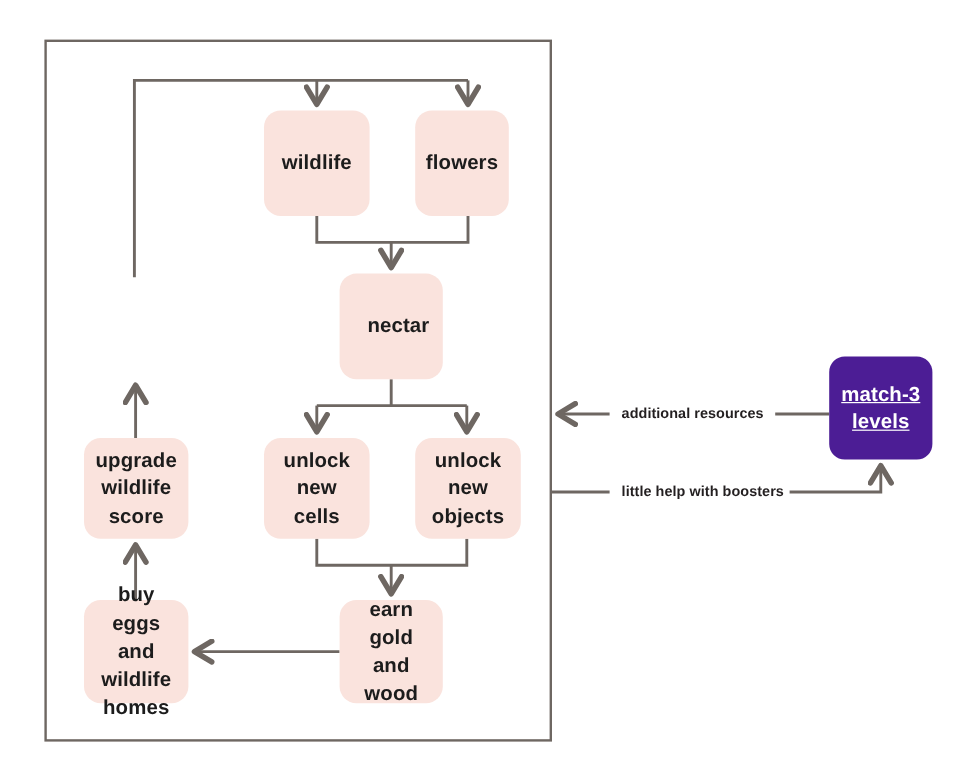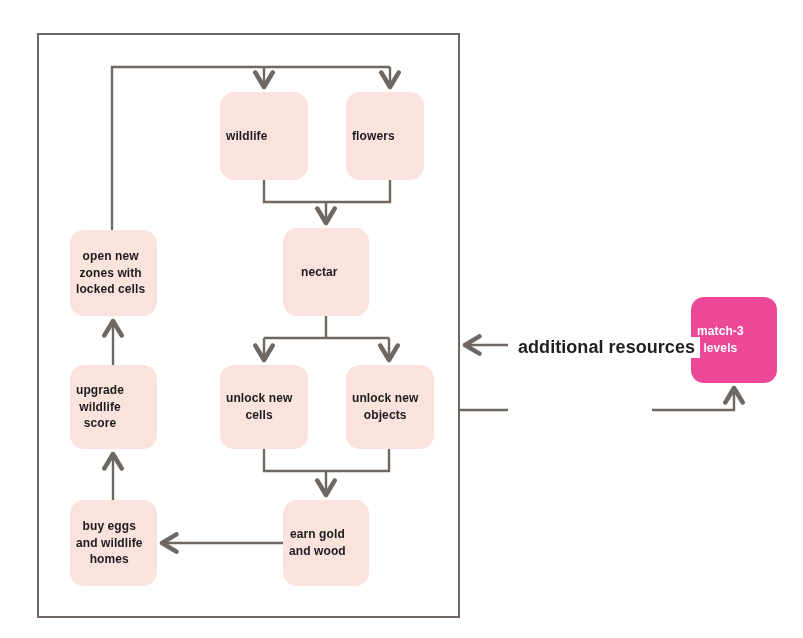--- a/index.html
+++ b/index.html
@@ -27,42 +27,43 @@
     top: 0;
     width: 803px;
     height: 638px;
     pointer-events: none;
   }
   .node {
     position: absolute;
     box-sizing: border-box;
     display: flex;
     align-items: center;
-    justify-content: flex-start;
+    justify-content: center;
     text-align: center;
     border-radius: 14px;
-    font-size: 12px;
+    font-size: 17px;
     font-weight: 700;
     line-height: 1.38;
     letter-spacing: 0.1px;
     padding: 2px 6px;
     user-select: none;
   }
   .node.pink {
     background: #FAE3DD;
     color: #1c1c1c;
   }
   .node.orange {
-    background: #ec4899;
+    background: #4c1d95;
     color: #ffffff;
     border-radius: 13px;
+    text-decoration: underline;
   }
   .edge-label {
     position: absolute;
-    font-size: 18px;
+    font-size: 12px;
     font-weight: 700;
     color: #231f20;
     letter-spacing: 0.05px;
     white-space: nowrap;
     background: #ffffff;
     padding: 0 5px;
     user-select: none;
   }
   .container-frame {
     position: absolute;
@@ -116,23 +117,20 @@
   </svg>
 
   <div class="node pink" style="left:220px; top:92px; width:88px; height:88px;">
     <span>wildlife</span>
   </div>
 
   <div class="node pink" style="left:346px; top:92px; width:78px; height:88px;">
     <span>flowers</span>
   </div>
 
-  <div class="node pink" style="left:70px; top:230px; width:87px; height:86px;">
-    <span>open new<br>zones with<br>locked cells</span>
-  </div>
 
   <div class="node pink" style="left:283px; top:228px; width:86px; height:88px;padding-left:18px;">
     <span>nectar</span>
   </div>
 
   <div class="node pink" style="left:70px; top:365px; width:87px; height:84px;border-radius:14px;">
     <span>upgrade<br>wildlife<br>score</span>
   </div>
 
   <div class="node pink" style="left:220px; top:365px; width:88px; height:84px;">
@@ -152,14 +150,17 @@
   </div>
 
   <div class="node orange" style="left:691px; top:297px; width:86px; height:86px;">
     <span>match-3<br>levels</span>
   </div>
 
   <div class="edge-label" style="left:513px; top:337px;">
     <span>additional resources</span>
   </div>
 
+  <div class="edge-label" style="left:513px; top:402px;">
+    <span>little help with boosters</span>
+  </div>
 
 </div>
 
 </body></html>

